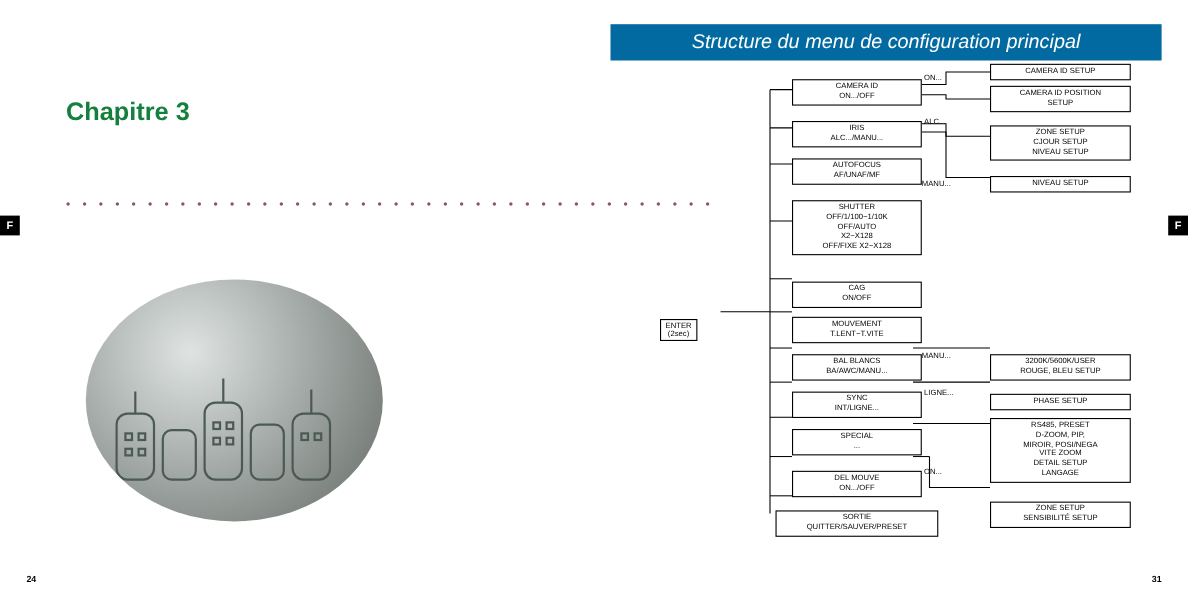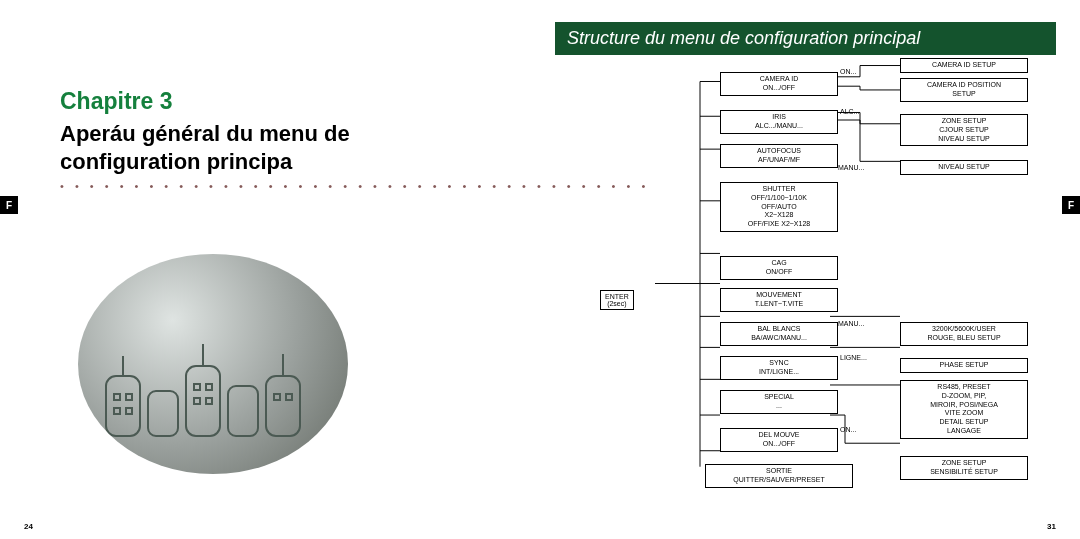--- a/index.html
+++ b/index.html
@@ -1,19 +1,19 @@
 <!DOCTYPE html>
 <html><head>
 <meta charset="utf-8">
 <style>
   html,body{margin:0;padding:0;font-family:Arial,Helvetica,sans-serif;background:#fff;color:#000}
   .page{width:1080px;height:539px;position:relative;overflow:hidden}
   
-  .header-bar{position:absolute;top:22px;left:555px;right:24px;background:#14532d;color:#fff;
-    padding:6px 12px;font-size:18px;text-align:left;font-style:italic}
+  .header-bar{position:absolute;top:22px;left:555px;right:24px;background:#0369a1;color:#fff;
+    padding:6px 12px;font-size:18px;text-align:center;font-style:italic}
   
   .chapter{position:absolute;top:88px;left:60px;color:#15803d;font-size:23px;font-weight:bold}
   .section-title{position:absolute;top:120px;left:60px;font-size:22px;font-weight:bold;line-height:1.25;max-width:300px}
   .dots{position:absolute;top:180px;left:60px;color:#865b5a;letter-spacing:4px;font-size:11px}
   .intro{position:absolute;top:212px;left:60px;font-size:10px;max-width:400px;line-height:1.5}
   
   .ftab{position:absolute;width:18px;height:18px;background:#000;color:#fff;font-size:10px;
     display:flex;align-items:center;justify-content:center;font-weight:bold}
   .ftab.left{left:0;top:196px}
   .ftab.right{right:0;top:196px}
@@ -40,24 +40,20 @@
 <body>
 
 <div class="page">
 
   <div class="ftab left">F</div>
   <div class="ftab right">F</div>
 
   <div class="header-bar">Structure du menu de configuration principal</div>
 
   <div class="chapter">Chapitre 3</div>
-  <div class="section-title">
-    <span>Aperáu général du menu de</span><br>
-    <span>configuration principa</span>
-  </div>
   <div class="dots">• • • • • • • • • • • • • • • • • • • • • • • • • • • • • • • • • • • • • • • •</div>
 
   <div class="figure">
     <svg width="230" height="120">
       <g fill="none" stroke="#4b5a53" stroke-width="2">
         <rect x="8" y="40" width="34" height="60" rx="10"></rect>
         <rect x="50" y="55" width="30" height="45" rx="8"></rect>
         <rect x="88" y="30" width="34" height="70" rx="10"></rect>
         <rect x="130" y="50" width="30" height="50" rx="8"></rect>
         <rect x="168" y="40" width="34" height="60" rx="10"></rect>

